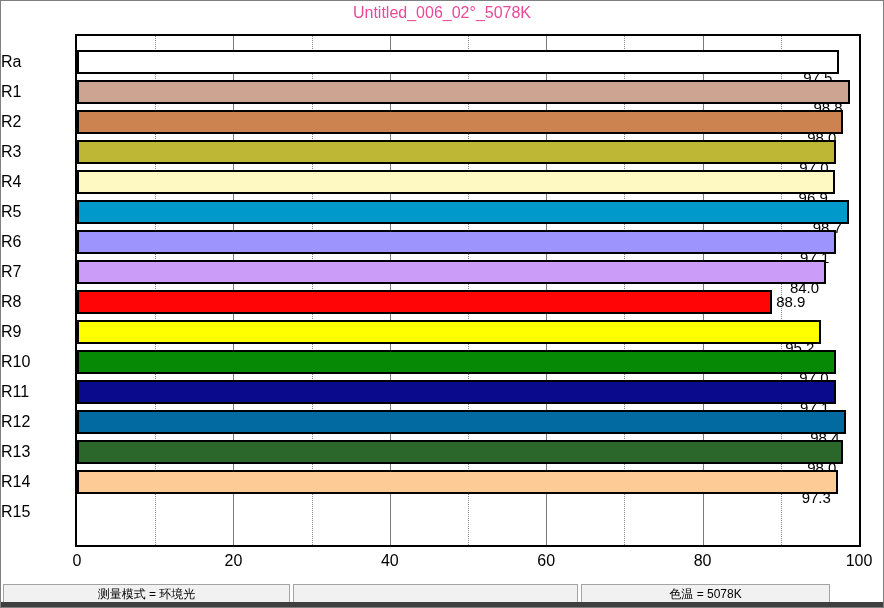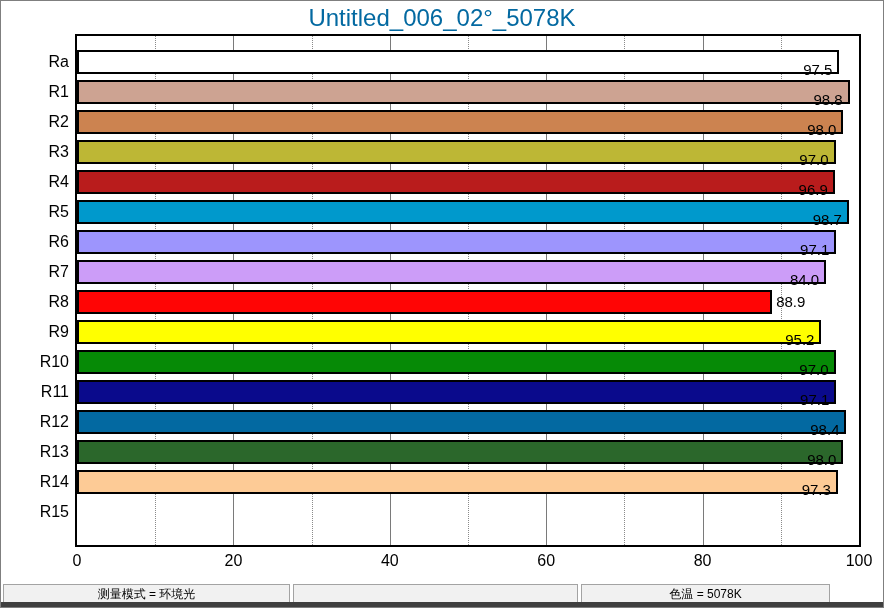--- a/index.html
+++ b/index.html
@@ -3,46 +3,46 @@
 <meta charset="utf-8">
 <style>
   html,body{margin:0;padding:0;background:#fff;}
   body{font-family:"Liberation Sans","DejaVu Sans",sans-serif;}
   .page{
     position:relative;width:884px;height:608px;box-sizing:border-box;
     background:#fff;border:1px solid #7f7f7f;overflow:hidden;
   }
   .title{
     position:absolute;top:3px;left:0;width:100%;text-align:center;
-    font-size:24px;color:#0369a1;letter-spacing:0px;
+    font-size:16px;color:#ec4899;letter-spacing:0px;
   }
   .plot{
     position:absolute;left:74px;top:33px;width:786px;height:513px;
     box-sizing:border-box;border:2px solid #000;background:#fff;overflow:hidden;
   }
   .grid{position:absolute;top:0;bottom:0;width:0;}
   .grid.major{border-left:1px solid #7a7a7a;}
   .grid.minor{border-left:1px dotted #8a8a8a;}
   .bars{position:absolute;left:0;top:14px;right:0;}
   .bar-row{position:relative;height:30px;}
   .bar{
     position:absolute;left:0;top:0;height:24px;box-sizing:border-box;
     border:2px solid #000;
   }
   .bar-value-in{
-    position:absolute;top:8px;right:5px;height:20px;line-height:20px;
+    position:absolute;top:16px;right:5px;height:20px;line-height:20px;
     font-size:15px;color:#000;white-space:nowrap;
   }
   .bar-value-out{
     position:absolute;top:2px;height:20px;line-height:20px;
     font-size:15px;color:#000;white-space:nowrap;
   }
   .ylabels{position:absolute;left:0;top:49px;width:68px;}
   .ylabel{
-    height:24px;line-height:24px;margin-bottom:6px;text-align:right;
+    height:24px;line-height:24px;margin-bottom:6px;
     font-size:16px;color:#000;
   }
   .xlabel{
     position:absolute;top:551px;transform:translateX(-50%);
     font-size:16px;color:#000;
   }
   .statusbar{position:absolute;left:0;top:583px;width:884px;height:21px;}
   .status-cell{
     position:absolute;top:0;height:21px;box-sizing:border-box;
     background:#f1f1f1;border:1px solid #a3a3a3;
@@ -88,21 +88,21 @@
           <div class="bar" style="width: 98%; background: rgb(204, 131, 80);">
             <div class="bar-value-in">98.0</div>
           </div>
         </div>
         <div class="bar-row">
           <div class="bar" style="width: 97%; background: rgb(189, 183, 53);">
             <div class="bar-value-in">97.0</div>
           </div>
         </div>
         <div class="bar-row">
-          <div class="bar" style="width: 96.9%; background: #b91c1c;">
+          <div class="bar" style="width: 96.9%; background: #fef9c3;">
             <div class="bar-value-in">96.9</div>
           </div>
         </div>
         <div class="bar-row">
           <div class="bar" style="width: 98.7%; background: rgb(0, 153, 204);">
             <div class="bar-value-in">98.7</div>
           </div>
         </div>
         <div class="bar-row">
           <div class="bar" style="width: 97.1%; background: rgb(157, 149, 253);">

